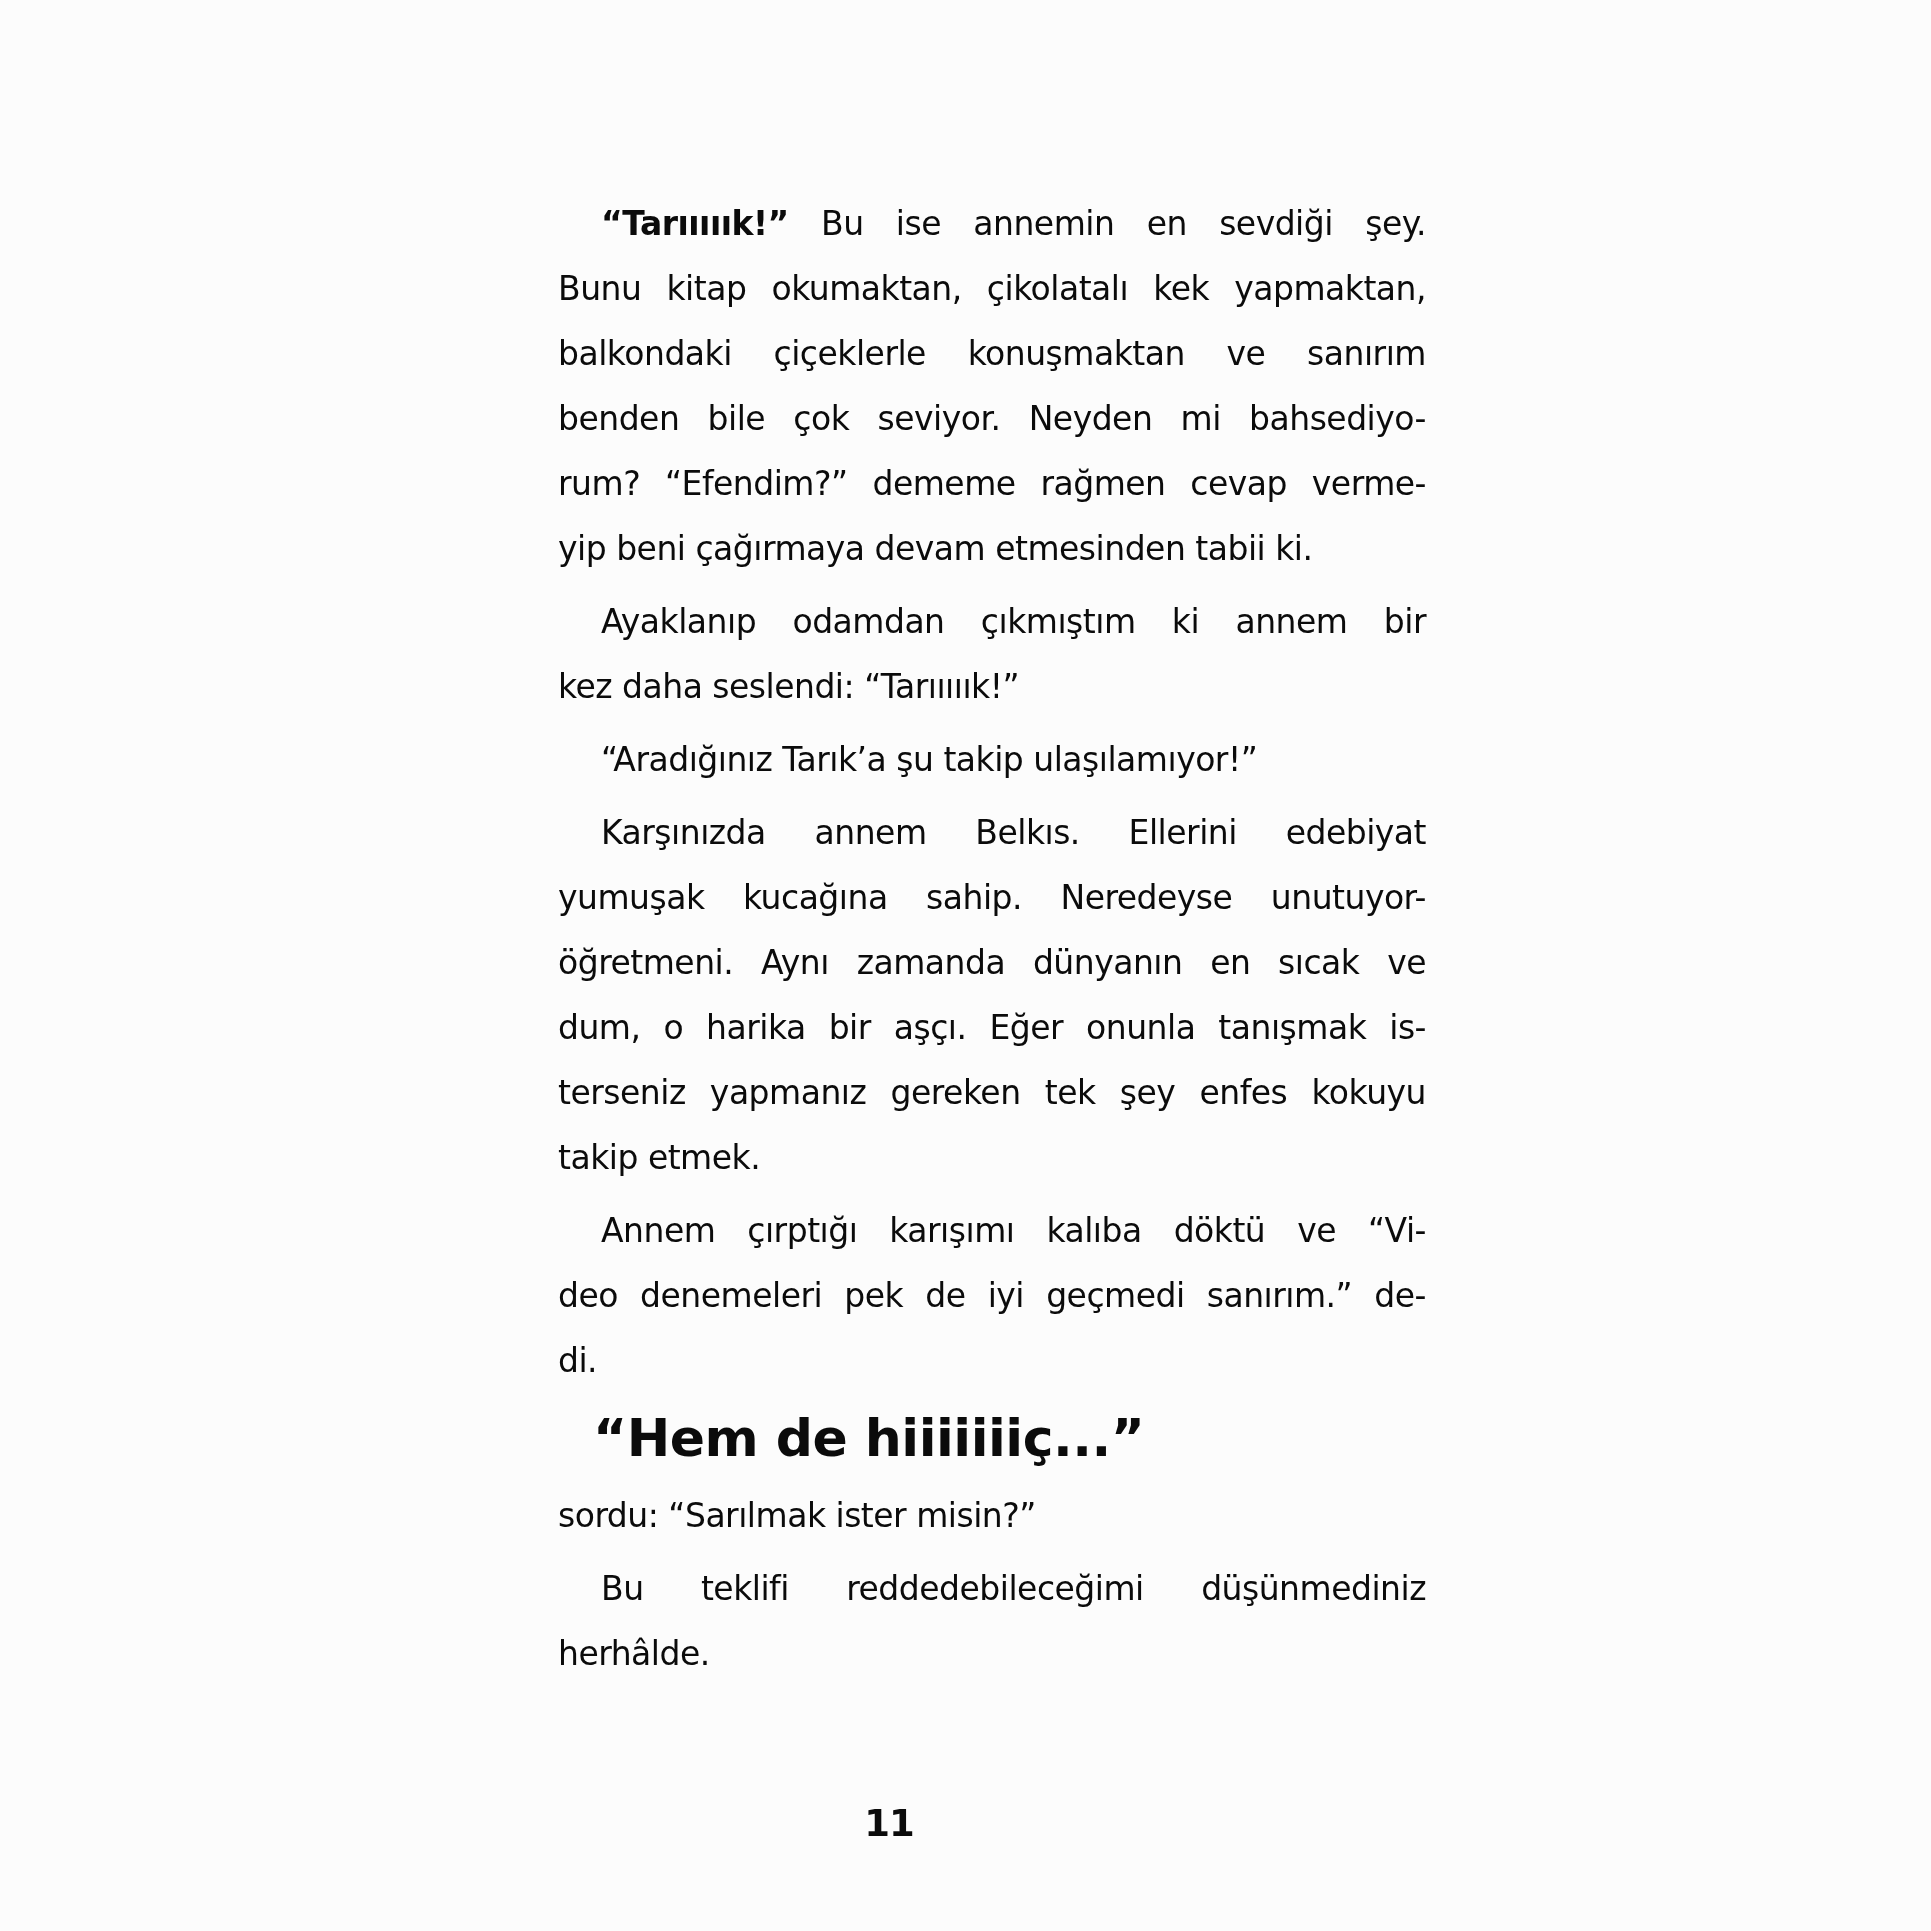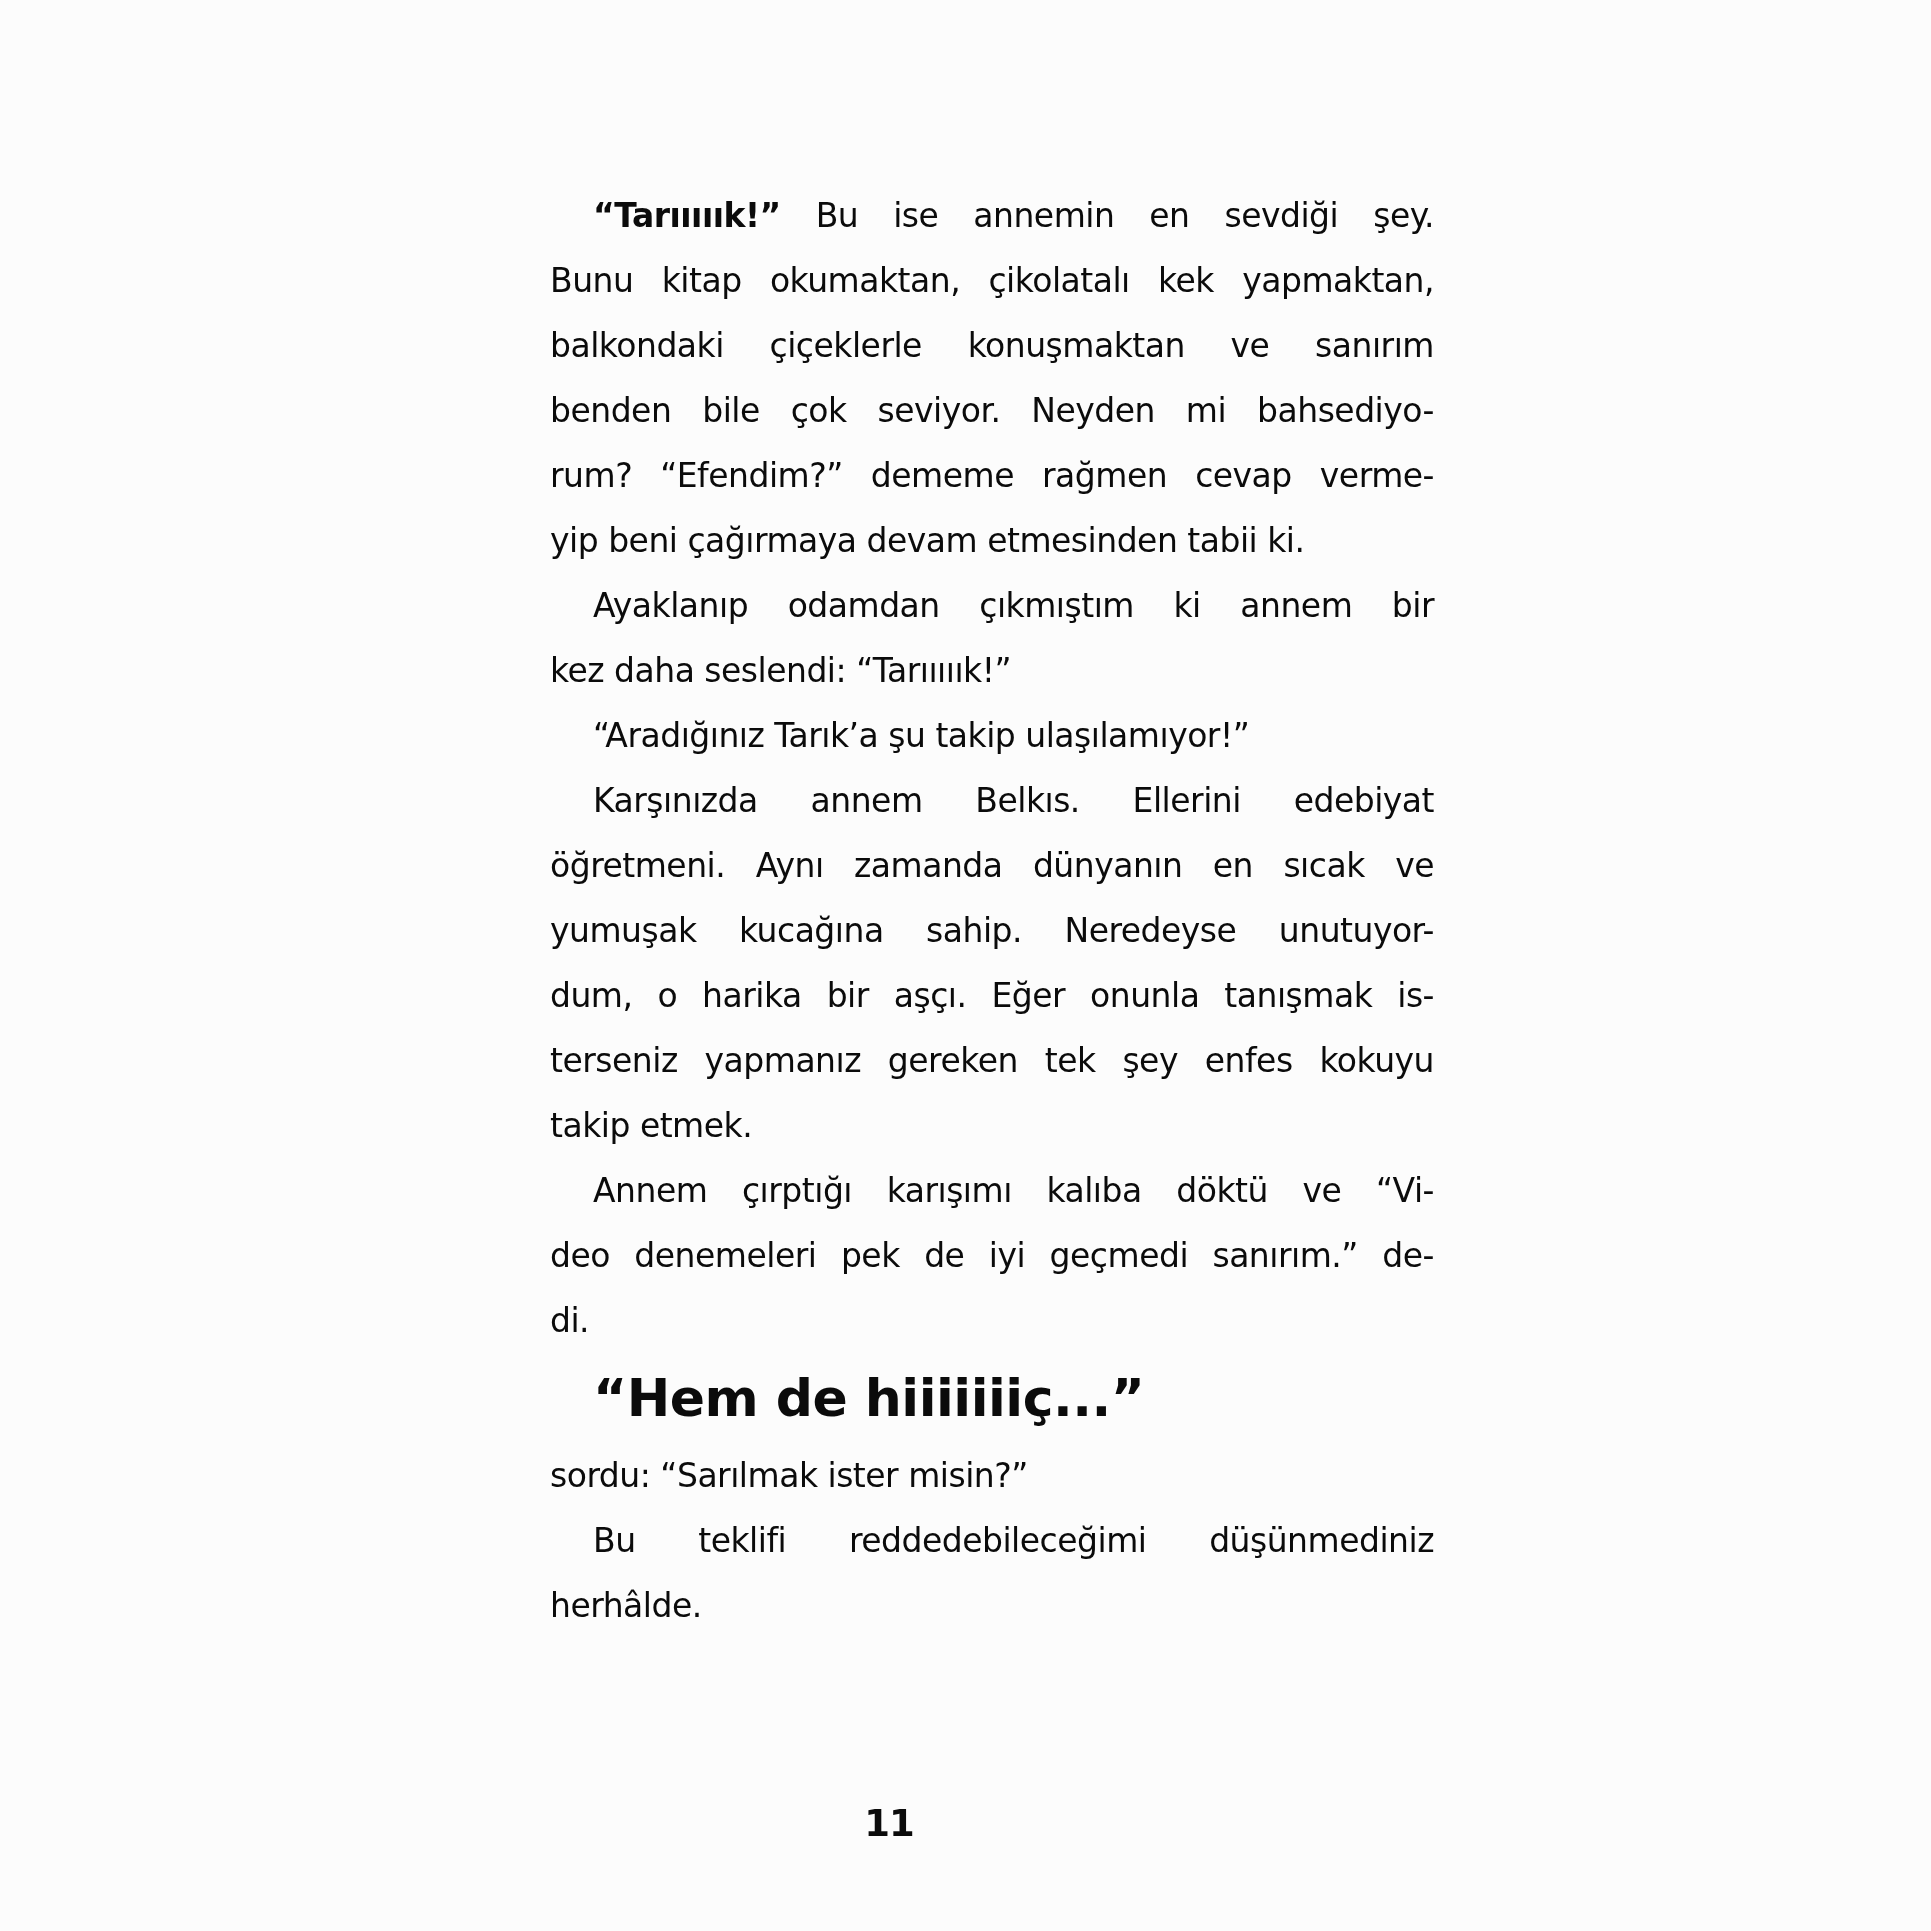--- a/index.html
+++ b/index.html
@@ -20,21 +20,21 @@
     inset: 0;
     background: #fcfcfc;
   }
   .text-column {
     position: absolute;
     left: 550px;
     top: 183px;
     width: 884px;
   }
   .para {
-    margin: 0;
+    margin: 8px;
     padding: 0;
   }
   .line {
     font-size: 33px;
     line-height: 65px;
     height: 65px;
     letter-spacing: -0.5px;
     text-align: justify;
     text-align-last: justify;
     white-space: normal;
@@ -85,22 +85,22 @@
       </div>
       <div class="para">
         <div class="line first"><span>Ayaklanıp odamdan çıkmıştım ki annem bir</span></div>
         <div class="line last"><span>kez daha seslendi: “Tarııııık!”</span></div>
       </div>
       <div class="para">
         <div class="line first last"><span>“Aradığınız Tarık’a şu takip ulaşılamıyor!”</span></div>
       </div>
       <div class="para">
         <div class="line first"><span>Karşınızda annem Belkıs. Ellerini edebiyat</span></div>
+        <div class="line"><span>yumuşak kucağına sahip. Neredeyse unutuyor-</span></div>
         <div class="line"><span>öğretmeni. Aynı zamanda dünyanın en sıcak ve</span></div>
-        <div class="line"><span>yumuşak kucağına sahip. Neredeyse unutuyor-</span></div>
         <div class="line"><span>dum, o harika bir aşçı. Eğer onunla tanışmak is-</span></div>
         <div class="line"><span>terseniz yapmanız gereken tek şey enfes kokuyu</span></div>
         <div class="line last"><span>takip etmek.</span></div>
       </div>
       <div class="para">
         <div class="line first"><span>Annem çırptığı karışımı kalıba döktü ve “Vi-</span></div>
         <div class="line"><span>deo denemeleri pek de iyi geçmedi sanırım.” de-</span></div>
         <div class="line last"><span>di.</span></div>
       </div>
       <div class="para heading">

